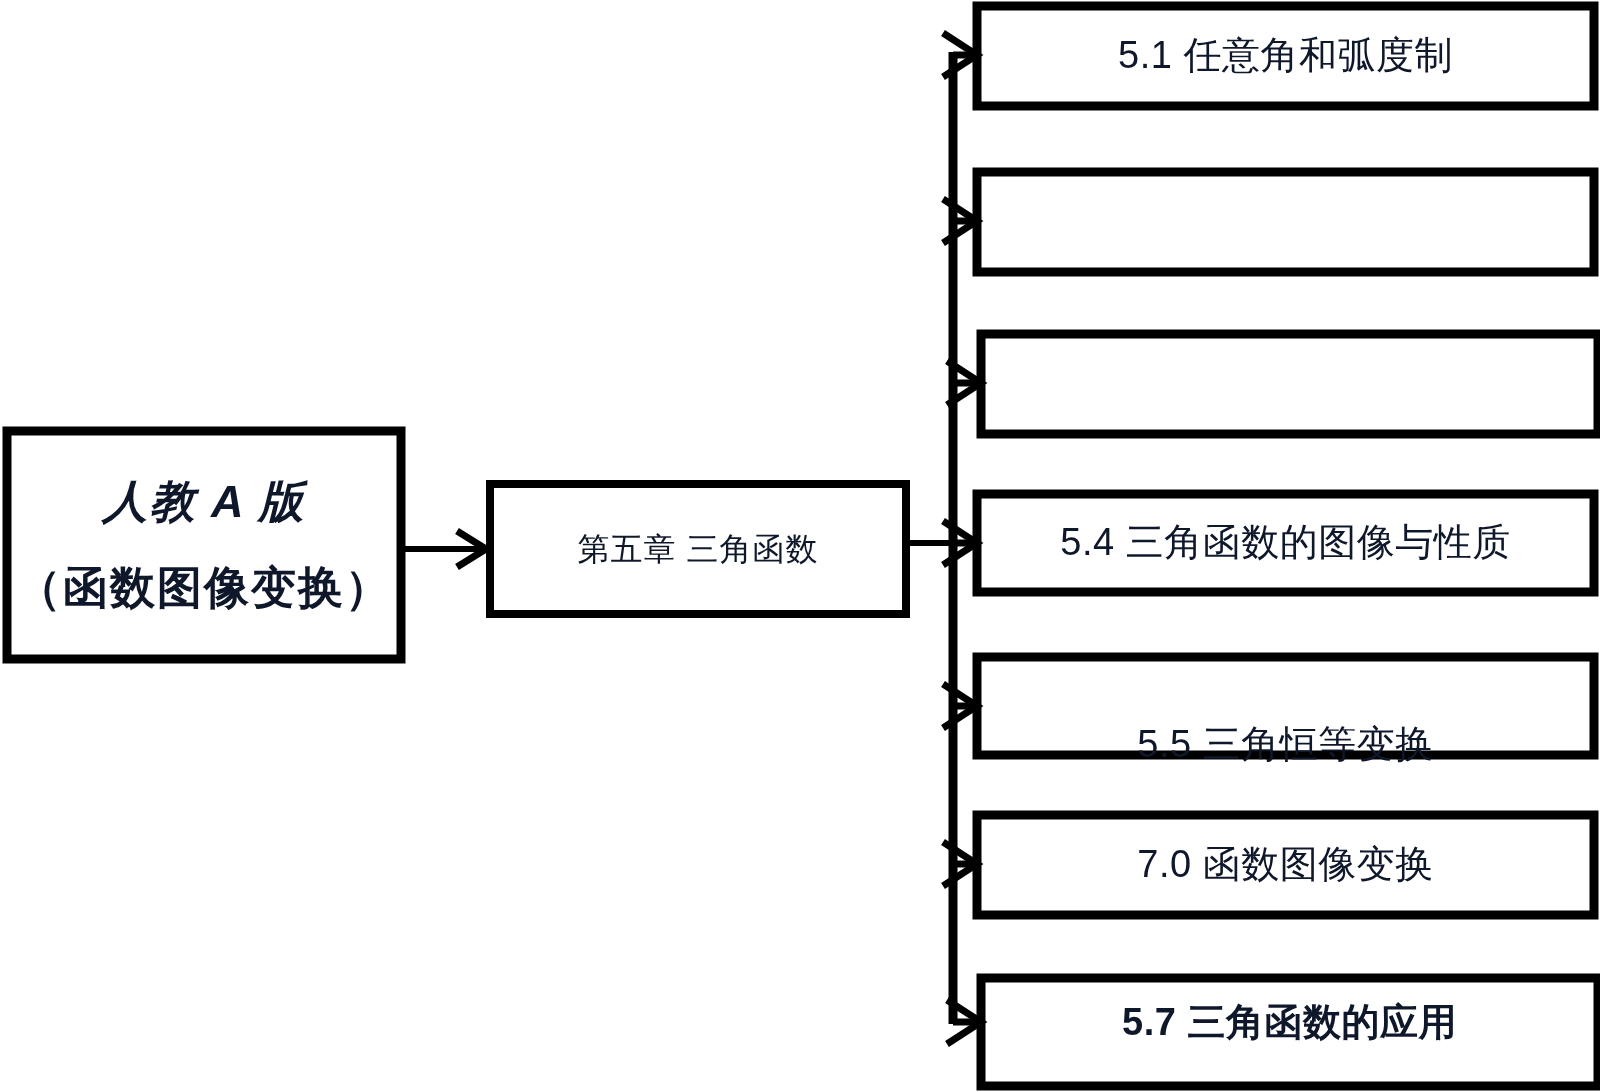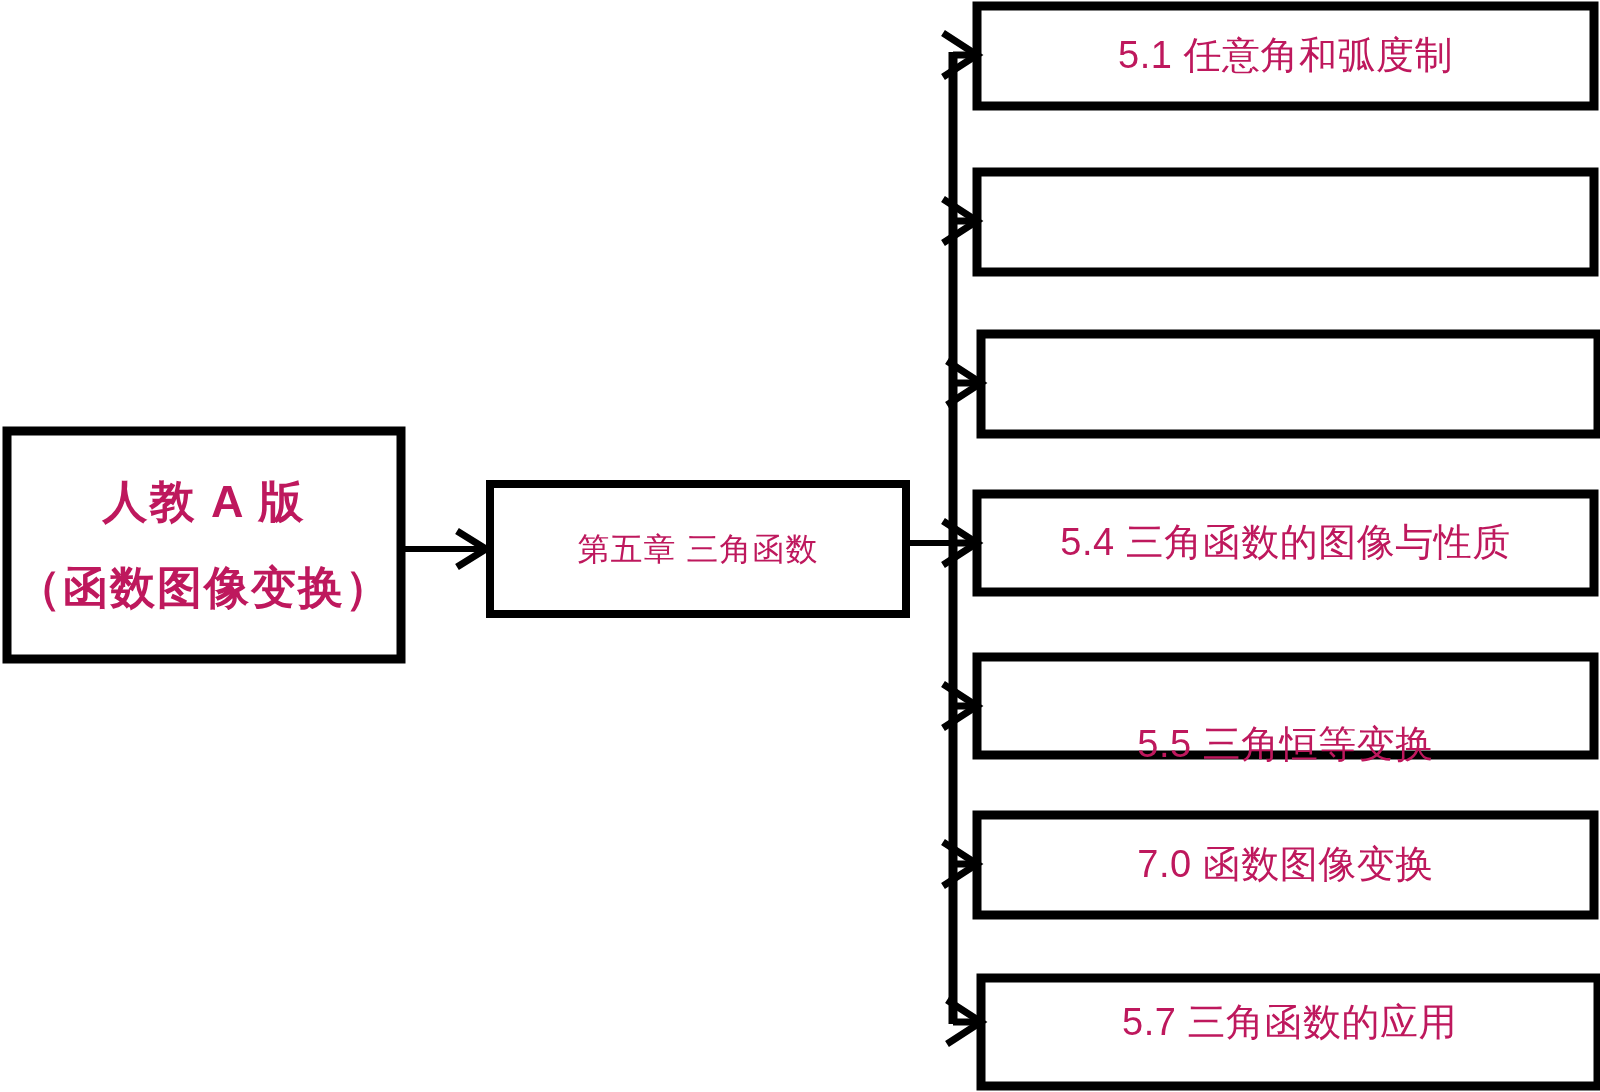--- a/index.html
+++ b/index.html
@@ -43,32 +43,32 @@
     stroke-width: 7;
     stroke-linecap: butt;
     stroke-linejoin: miter;
   }
   .node-label {
     position: absolute;
     display: flex;
     align-items: center;
     justify-content: center;
     text-align: right;
-    color: #be185d;
+    color: #0f172a;
     line-height: 1.15;
     white-space: nowrap;
     pointer-events: none;
   }
   .label-root {
     flex-direction: column;
     font-weight: bold;
     font-size: 45px;
     letter-spacing: 2px;
   }
-  .label-root .line1 { margin-bottom: 34px; }
+  .label-root .line1 { margin-bottom: 34px; font-style: italic; }
   .label-chapter {
     font-weight: normal;
     font-size: 32px;
     letter-spacing: 1px;
   }
   .label-section {
     font-weight: normal;
     font-size: 38px;
     letter-spacing: 0.5px;
   }
@@ -127,15 +127,15 @@
   <div class="node-label label-section" style="left:977px; top:6px; width:617px; height:100px;">5.1 任意角和弧度制</div>
 
 
 
   <div class="node-label label-section" style="left:977px; top:494px; width:617px; height:98px;">5.4 三角函数的图像与性质</div>
 
   <div class="node-label label-section" style="left:977px; top:696px; width:617px; height:98px;">5.5 三角恒等变换</div>
 
   <div class="node-label label-section" style="left:977px; top:815px; width:617px; height:100px;">7.0 函数图像变换</div>
 
-  <div class="node-label label-section" style="left:981px; top:978px; width:617px; height:90px;">5.7 三角函数的应用</div>
+  <div class="node-label label-section" style="left:981px; top:978px; width:617px; height:90px;font-weight:bold;">5.7 三角函数的应用</div>
 
 </div>
 
 </body></html>

